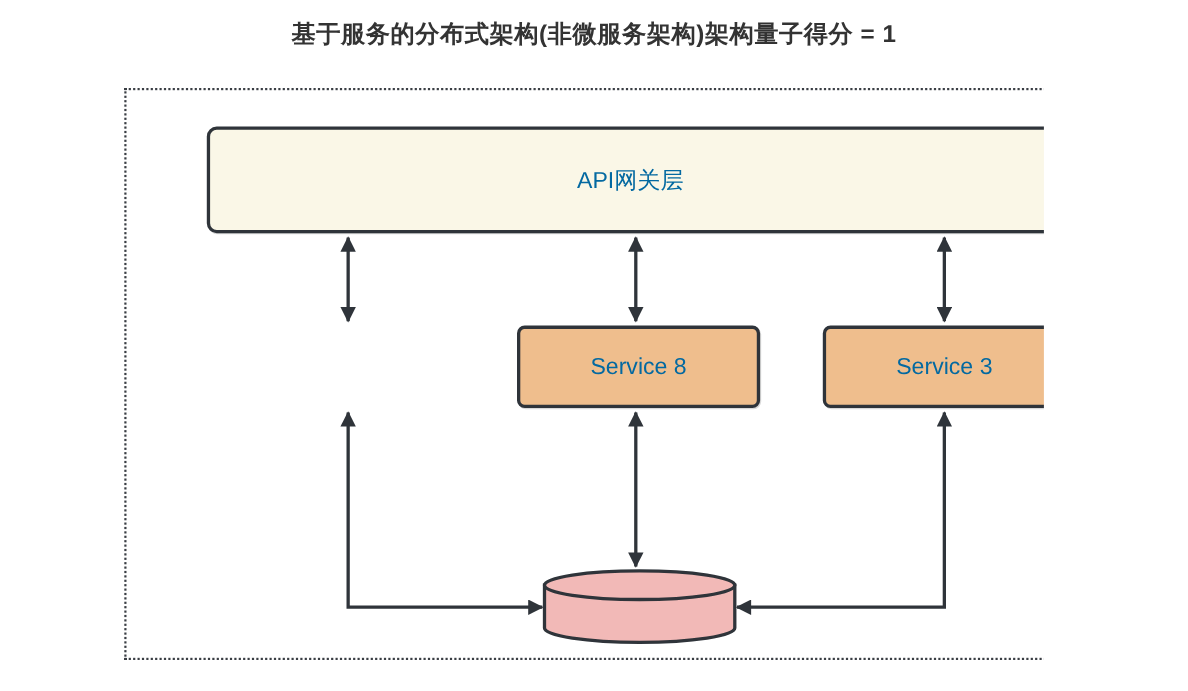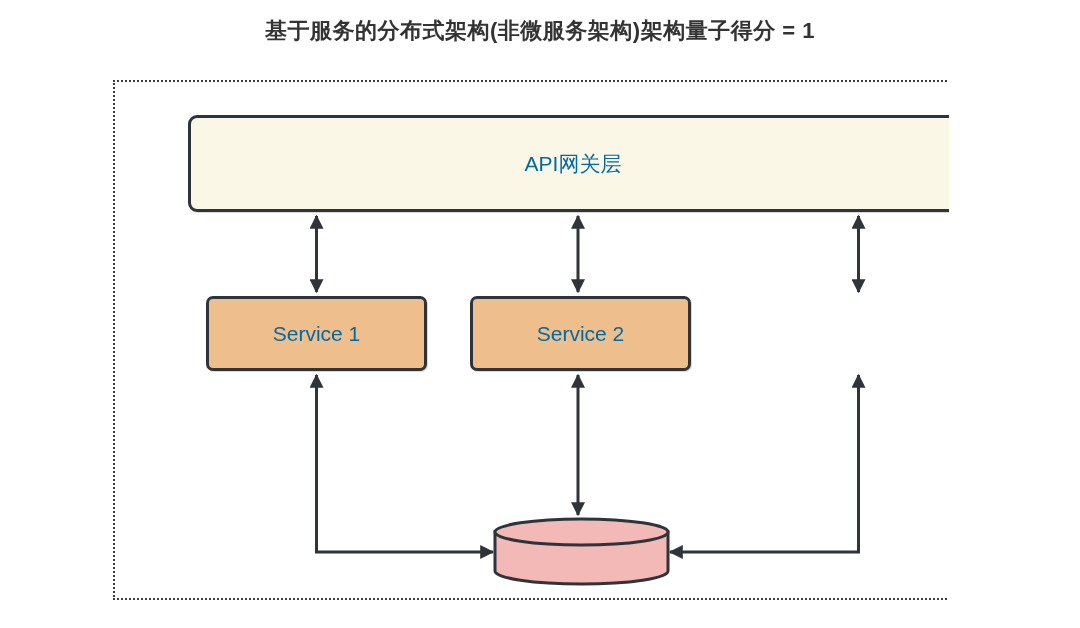--- a/index.html
+++ b/index.html
@@ -86,22 +86,22 @@
     <g>
       <path class="shape" d="M495,532 L495,571 A86.5,13 0 0 0 668,571 L668,532 Z" fill="#f2b9b7"></path>
       <ellipse class="shape" cx="581.5" cy="532" rx="86.5" ry="13" fill="#f2b9b7"></ellipse>
     </g>
   </svg>
 
   <div class="node gateway">
     <span>API网关层</span>
   </div>
 
-  <div class="node service service1">
-    <span>Service 1</span>
+
+  <div class="node service service2">
+    <span>Service 8</span>
   </div>
 
-  <div class="node service service2">
-    <span>Service 2</span>
+  <div class="node service service3">
+    <span>Service 3</span>
   </div>
-
 
 </div>
 
 </body></html>

